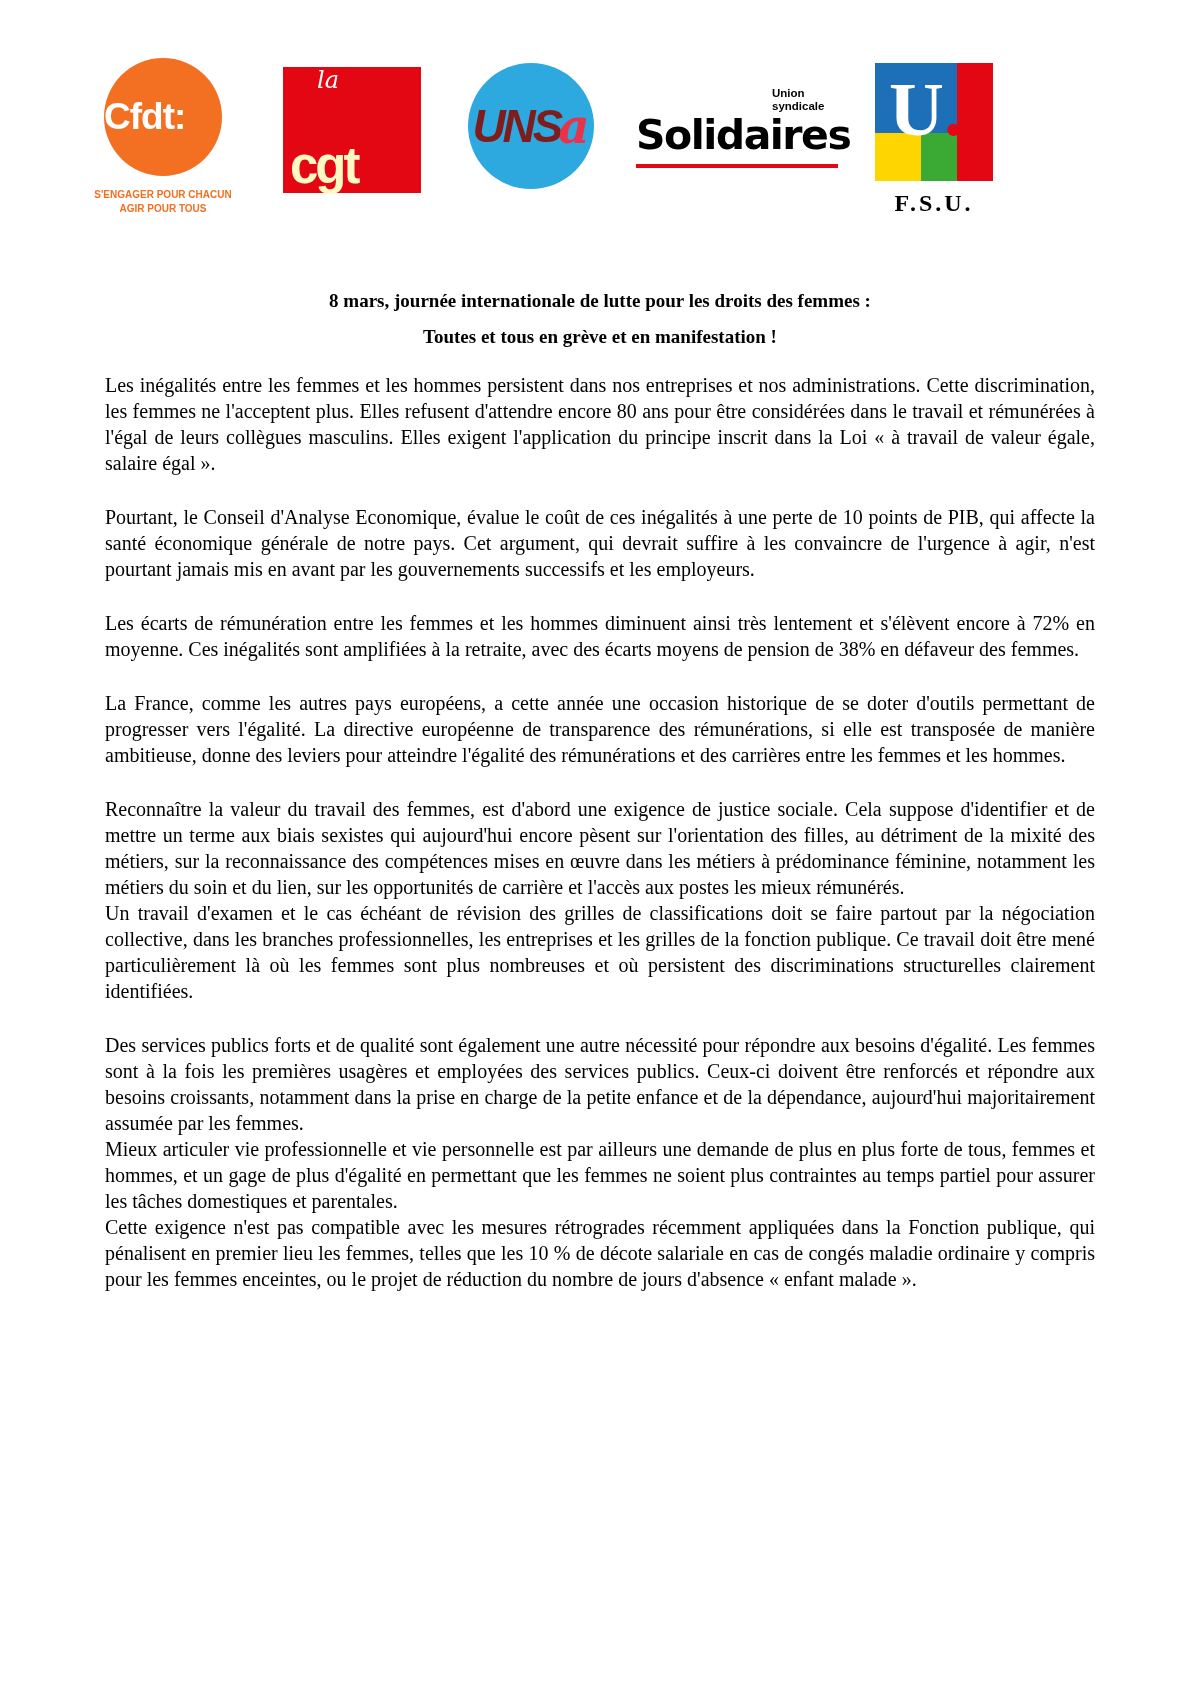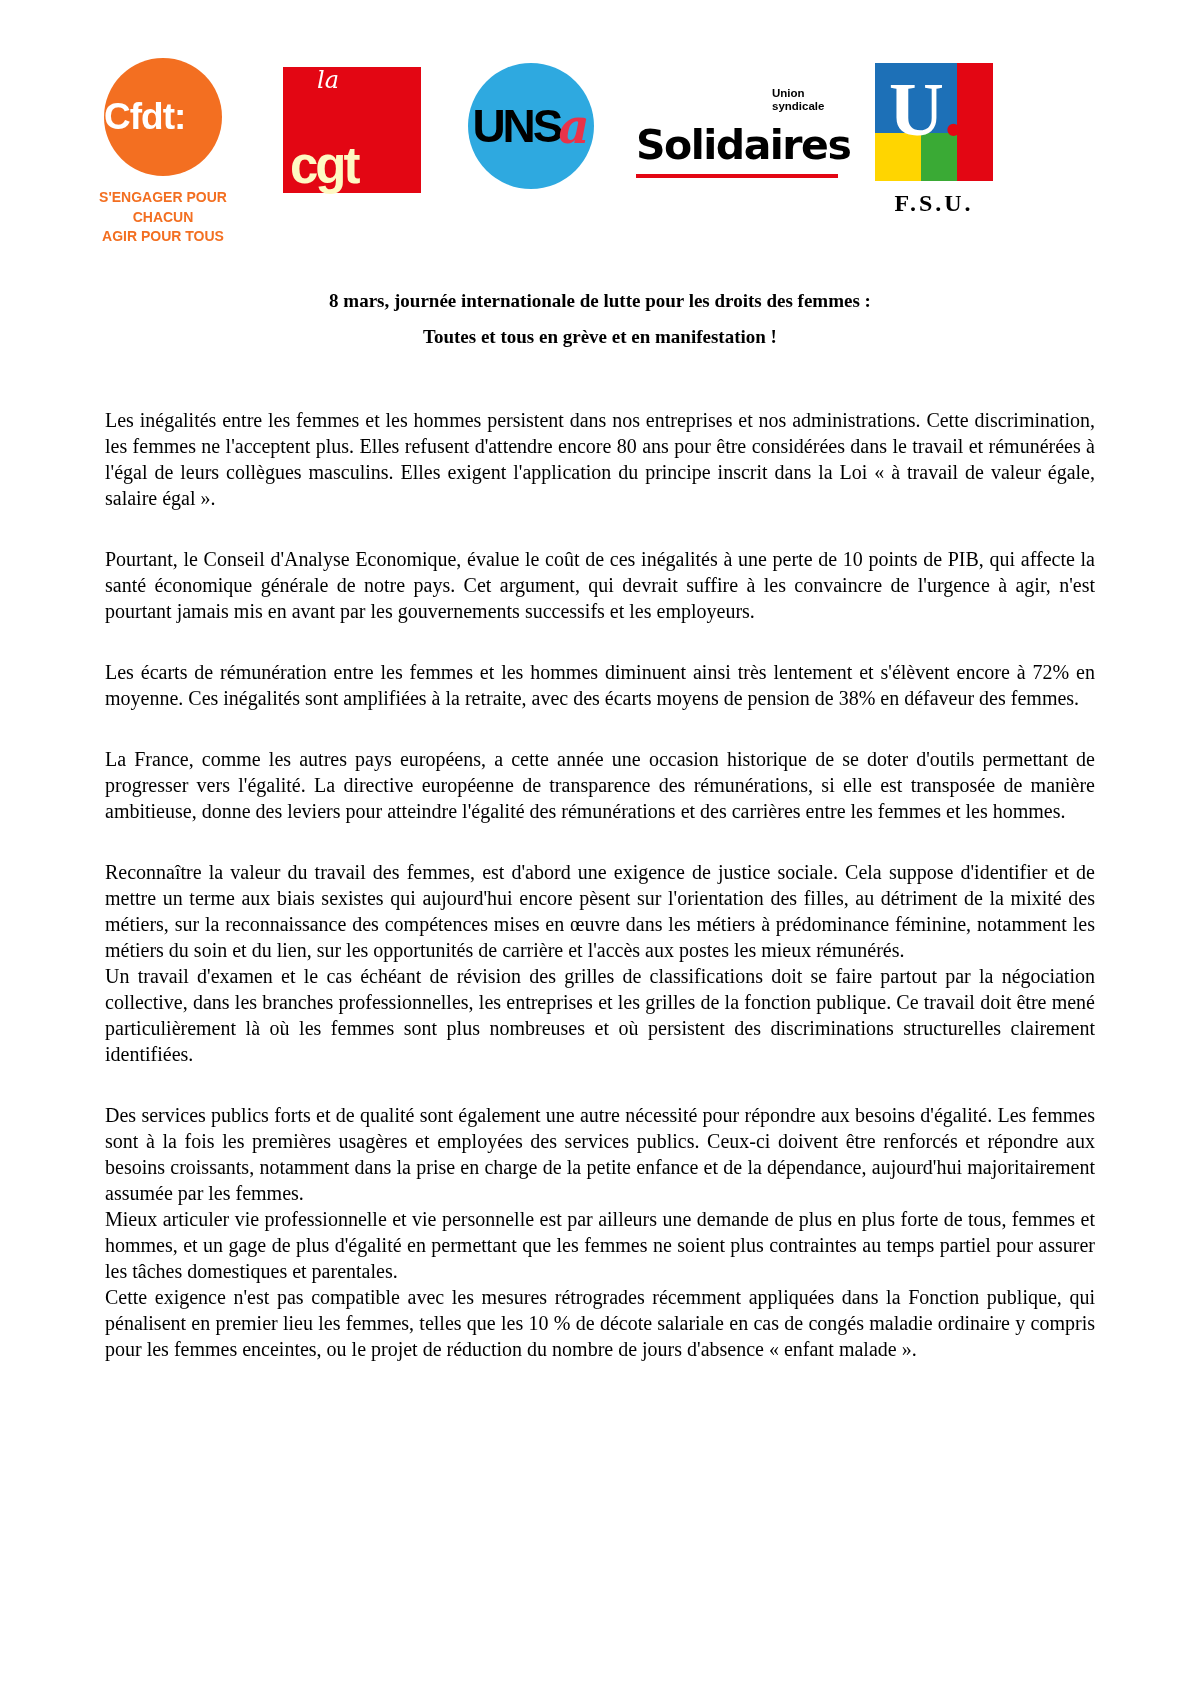--- a/index.html
+++ b/index.html
@@ -22,21 +22,21 @@
     background: #F36F21; margin: 0 auto;
     display: flex; align-items: center; justify-content: flex-start;
   }
   .cfdt-name {
     color: #ffffff; font-family: "Liberation Sans", sans-serif;
     font-weight: bold; font-size: 37px; letter-spacing: -1px;
   }
   .cfdt-tagline {
     margin-top: 12px; color: #F36F21;
     font-family: "Liberation Sans", sans-serif;
-    font-weight: bold; font-size: 14px; line-height: 1.4;
+    font-weight: bold; font-size: 10px; line-height: 1.4;
   }
 
   .logo-cgt {
     position: absolute; left: 283px; top: 12px;
     width: 138px; height: 126px; background: #E30613;
   }
   .cgt-la {
     position: absolute; top: 0px; left: 34px;
     color: #ffffff; font-family: "DejaVu Serif", serif;
     font-style: italic; font-size: 24px; line-height: 1.1;
@@ -47,38 +47,38 @@
     font-weight: bold; font-size: 51px; letter-spacing: -3px; line-height: 1;
   }
 
   .logo-unsa {
     position: absolute; left: 468px; top: 8px;
     width: 126px; height: 126px; border-radius: 50%;
     background: #2EA9E0;
     display: flex; align-items: center; justify-content: center;
   }
   .unsa-uns {
-    color: #000000; font-family: "Liberation Sans", sans-serif;
-    font-weight: bold; font-size: 46px; letter-spacing: -3px;
+    color: #7f1d1d; font-family: "Liberation Sans", sans-serif;
+    font-weight: bold; font-style: italic; font-size: 46px; letter-spacing: -3px;
   }
   .unsa-a {
     color: #E8334A; font-family: "DejaVu Serif", serif;
     font-weight: bold; font-style: italic; font-size: 48px; margin-left: -2px;
   }
 
   .logo-solidaires { position: absolute; left: 636px; top: 32px; width: 202px; }
   .sol-union {
     margin-left: auto; width: 66px;
     font-family: "Liberation Sans", sans-serif;
     font-weight: bold; font-size: 11.5px; line-height: 1.15;
   }
   .sol-name {
     font-family: "DejaVu Sans", sans-serif;
     font-weight: bold; font-size: 41px; letter-spacing: -1.5px;
-    line-height: 1.1; margin-top: 10px;
+    line-height: 1.1; margin-top: 0px;
   }
   .sol-line { height: 4px; background: #E30613; margin-top: 5px; }
 
   .logo-fsu { position: absolute; left: 872px; top: 8px; width: 124px; text-align: center; }
   .fsu-art { position: relative; width: 118px; height: 118px; margin: 0 auto; }
   .fsu-blue   { position: absolute; left: 0;  top: 0;    width: 82px; height: 70px; background: #1D70B7; }
   .fsu-red    { position: absolute; right: 0; top: 0;    width: 36px; height: 118px; background: #E30613; }
   .fsu-yellow { position: absolute; left: 0;  bottom: 0; width: 46px; height: 48px; background: #FFD500; }
   .fsu-green  { position: absolute; left: 46px; bottom: 0; width: 36px; height: 48px; background: #3AAA35; }
   .fsu-u {
@@ -97,21 +97,21 @@
     position: absolute; top: 283px; left: 60px; right: 60px;
     margin: 0; text-align: center;
     font-size: 19px; font-weight: bold; line-height: 36px;
   }
 
   
   .body {
     position: absolute; top: 372px; left: 105px; right: 105px;
     font-size: 20px; line-height: 26px; text-align: justify;
   }
-  .group { margin-bottom: 28px; margin-top: 35px; }
+  .group { margin-bottom: 28px; }
   .group p { margin: 0; }
 </style>
 </head>
 <body>
 
 <div class="page">
 
   <header class="logos">
 
     <div class="logo-cfdt">

